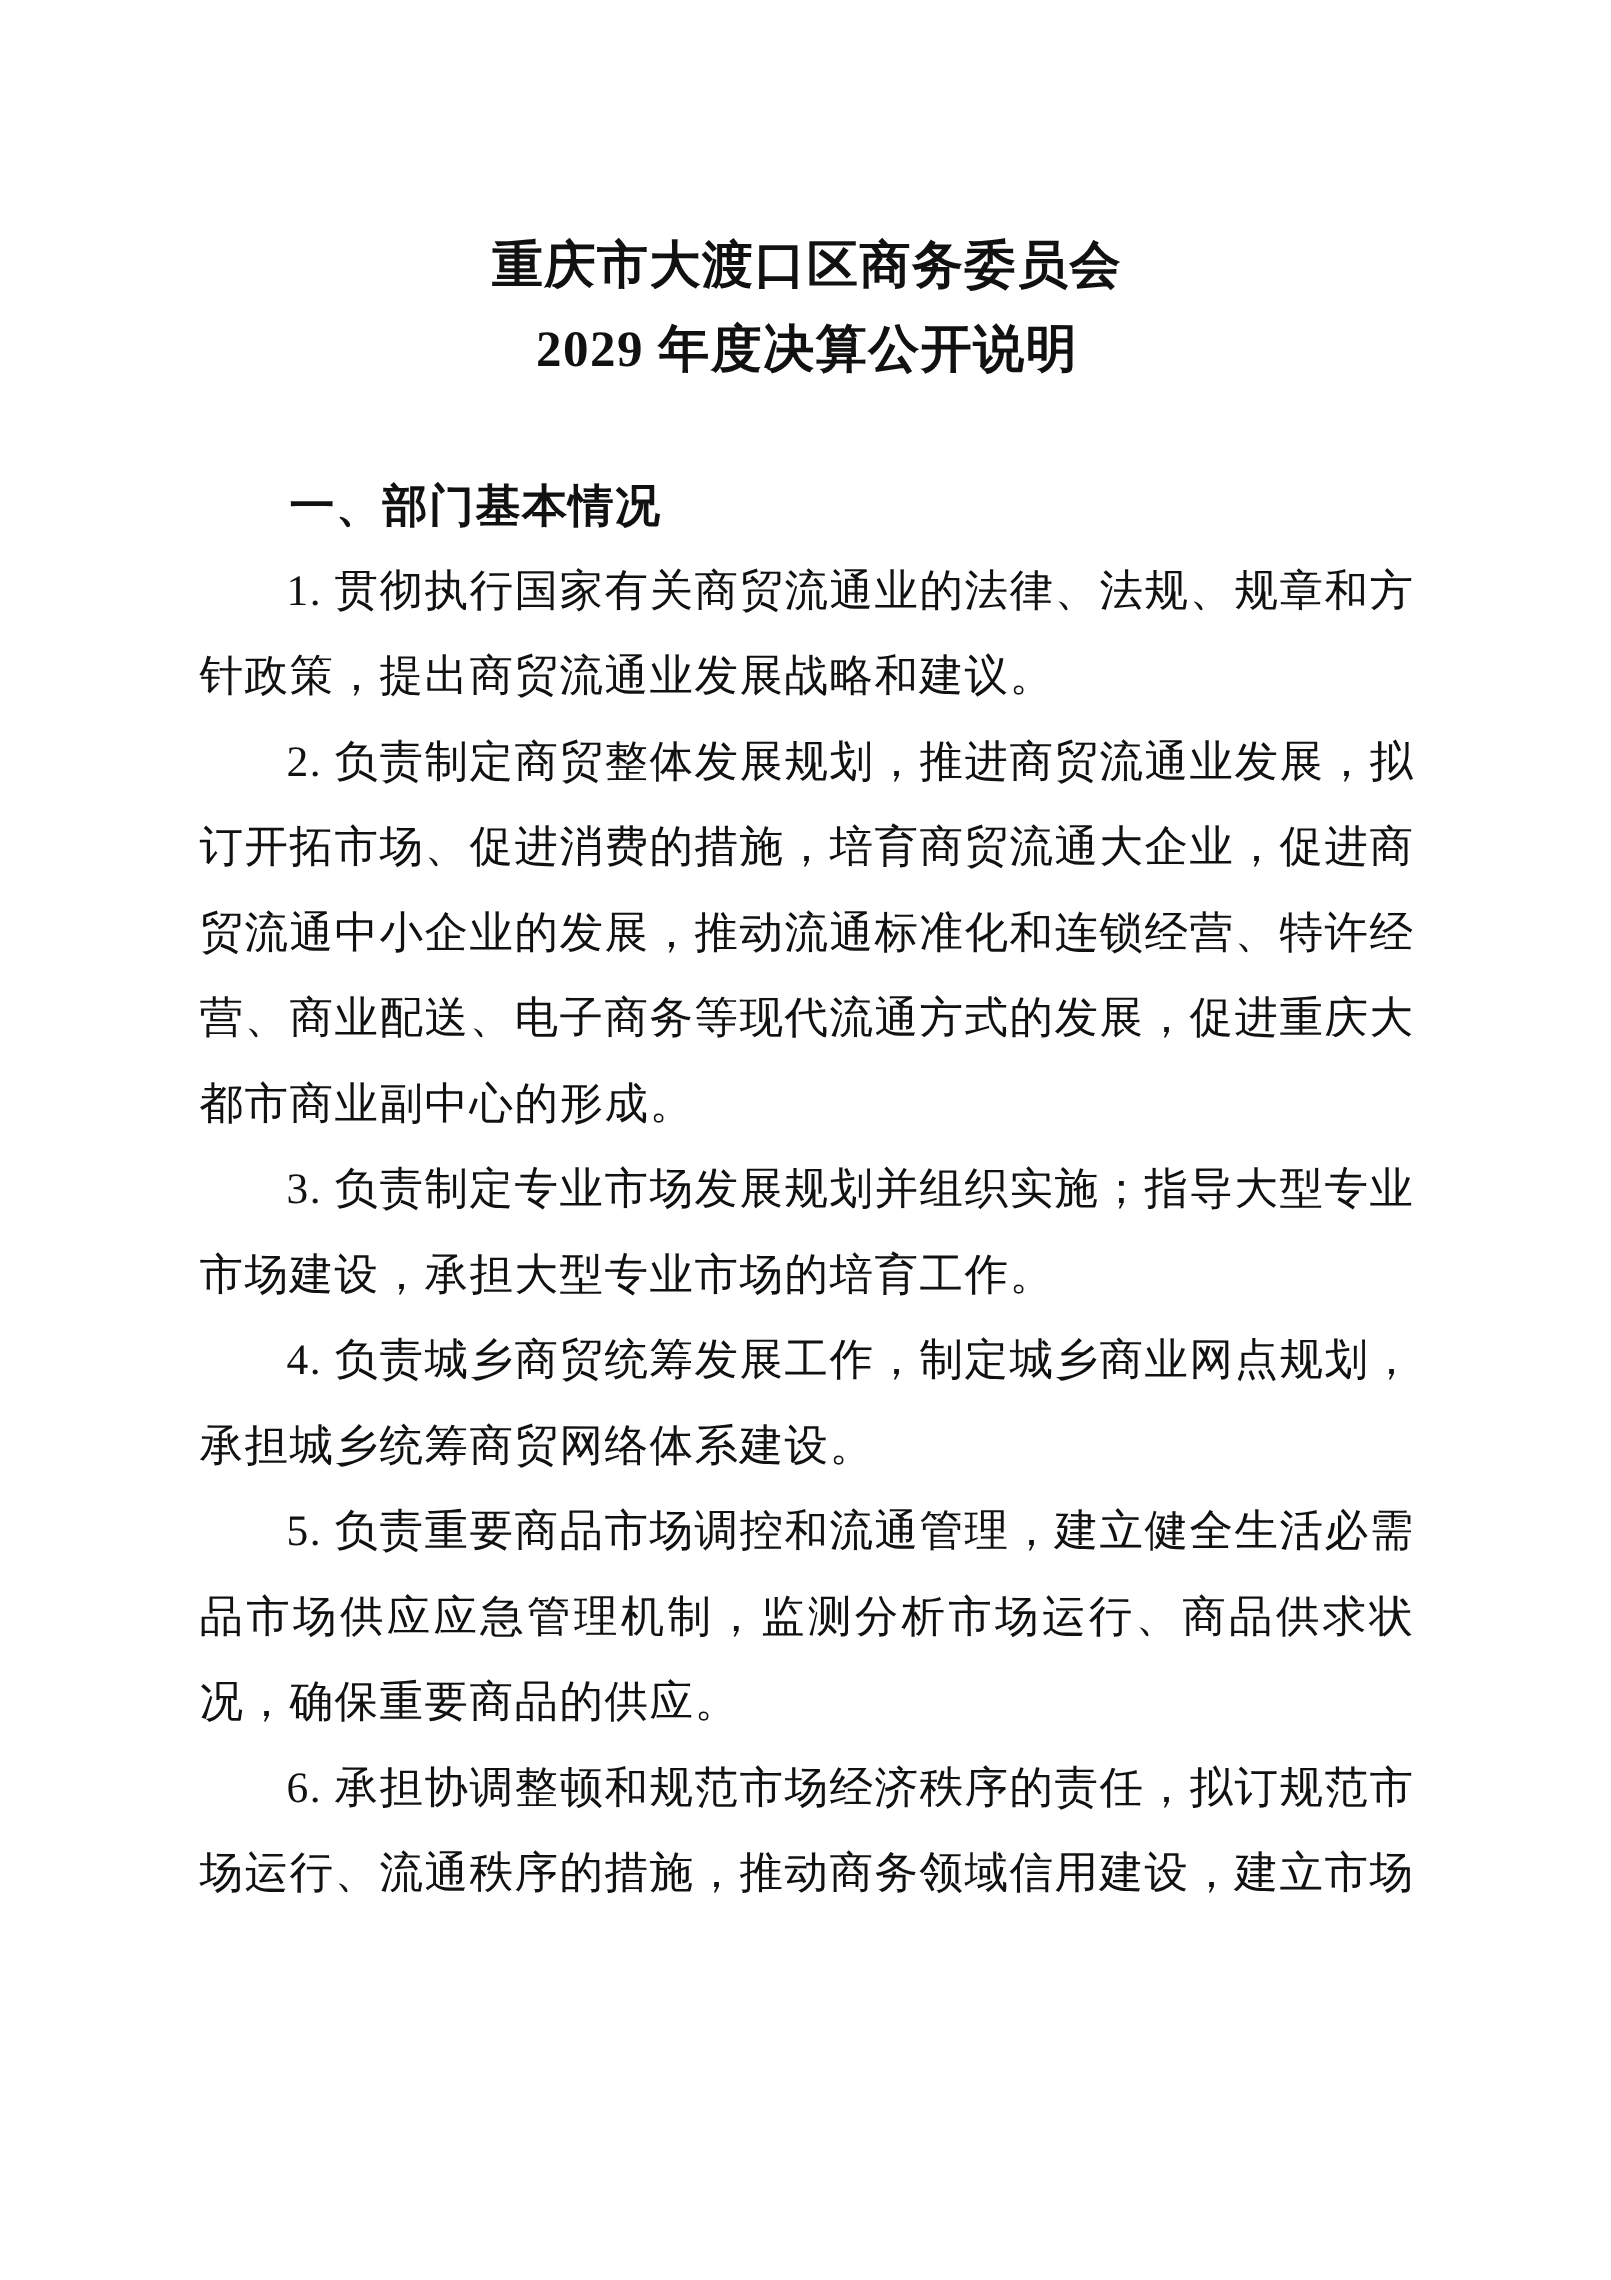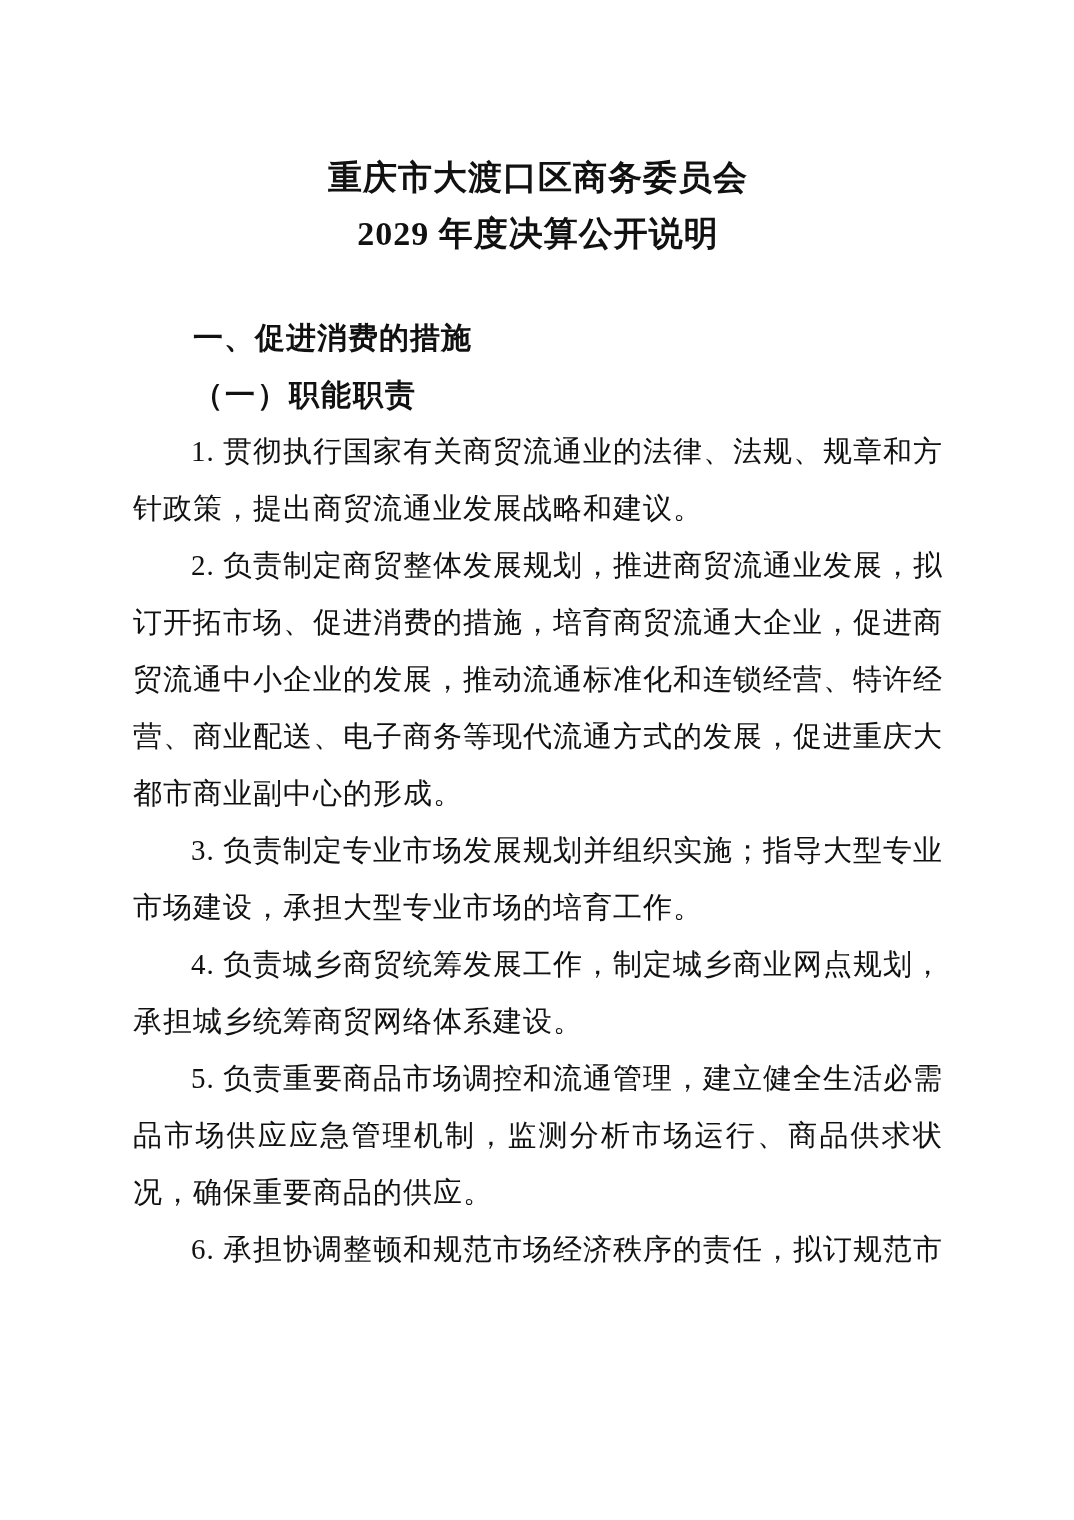--- a/index.html
+++ b/index.html
@@ -61,23 +61,22 @@
   }
 </style>
 </head>
 <body>
 
 <div class="page">
   <div class="content">
     <div class="doc-title">重庆市大渡口区商务委员会</div>
     <div class="doc-title">2029 年度决算公开说明</div>
 
-    <div class="heading1">一、促进消费的措施</div>
+    <div class="heading1">一、部门基本情况</div>
 
-    <div class="heading2">（一）职能职责</div>
 
     <p class="para">1. 贯彻执行国家有关商贸流通业的法律、法规、规章和方针政策，提出商贸流通业发展战略和建议。</p>
     <p class="para">2. 负责制定商贸整体发展规划，推进商贸流通业发展，拟订开拓市场、促进消费的措施，培育商贸流通大企业，促进商贸流通中小企业的发展，推动流通标准化和连锁经营、特许经营、商业配送、电子商务等现代流通方式的发展，促进重庆大都市商业副中心的形成。</p>
     <p class="para">3. 负责制定专业市场发展规划并组织实施；指导大型专业市场建设，承担大型专业市场的培育工作。</p>
     <p class="para">4. 负责城乡商贸统筹发展工作，制定城乡商业网点规划，承担城乡统筹商贸网络体系建设。</p>
     <p class="para">5. 负责重要商品市场调控和流通管理，建立健全生活必需品市场供应应急管理机制，监测分析市场运行、商品供求状况，确保重要商品的供应。</p>
     <p class="para">6. 承担协调整顿和规范市场经济秩序的责任，拟订规范市场运行、流通秩序的措施，推动商务领域信用建设，建立市场诚信公共服务平台，负责商贸流通业的行政执法监管和商务举报</p>
   </div>
 
   <div class="page-number">1</div>

